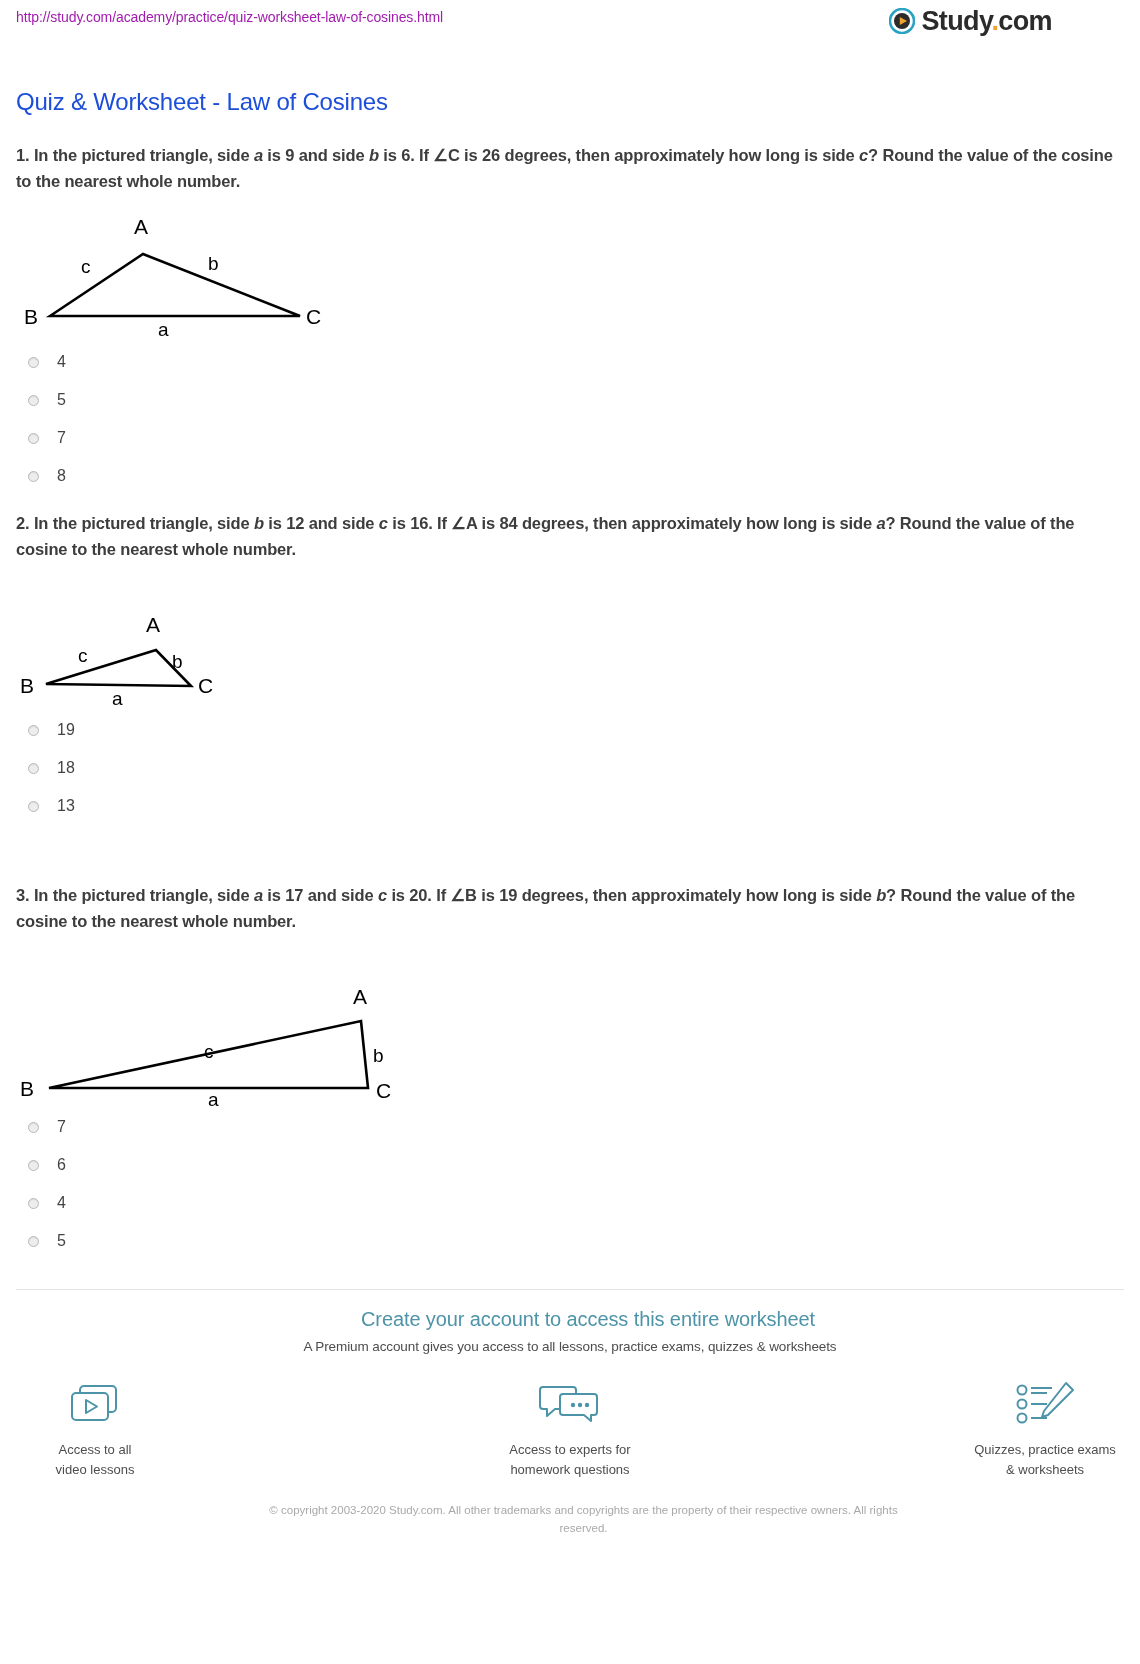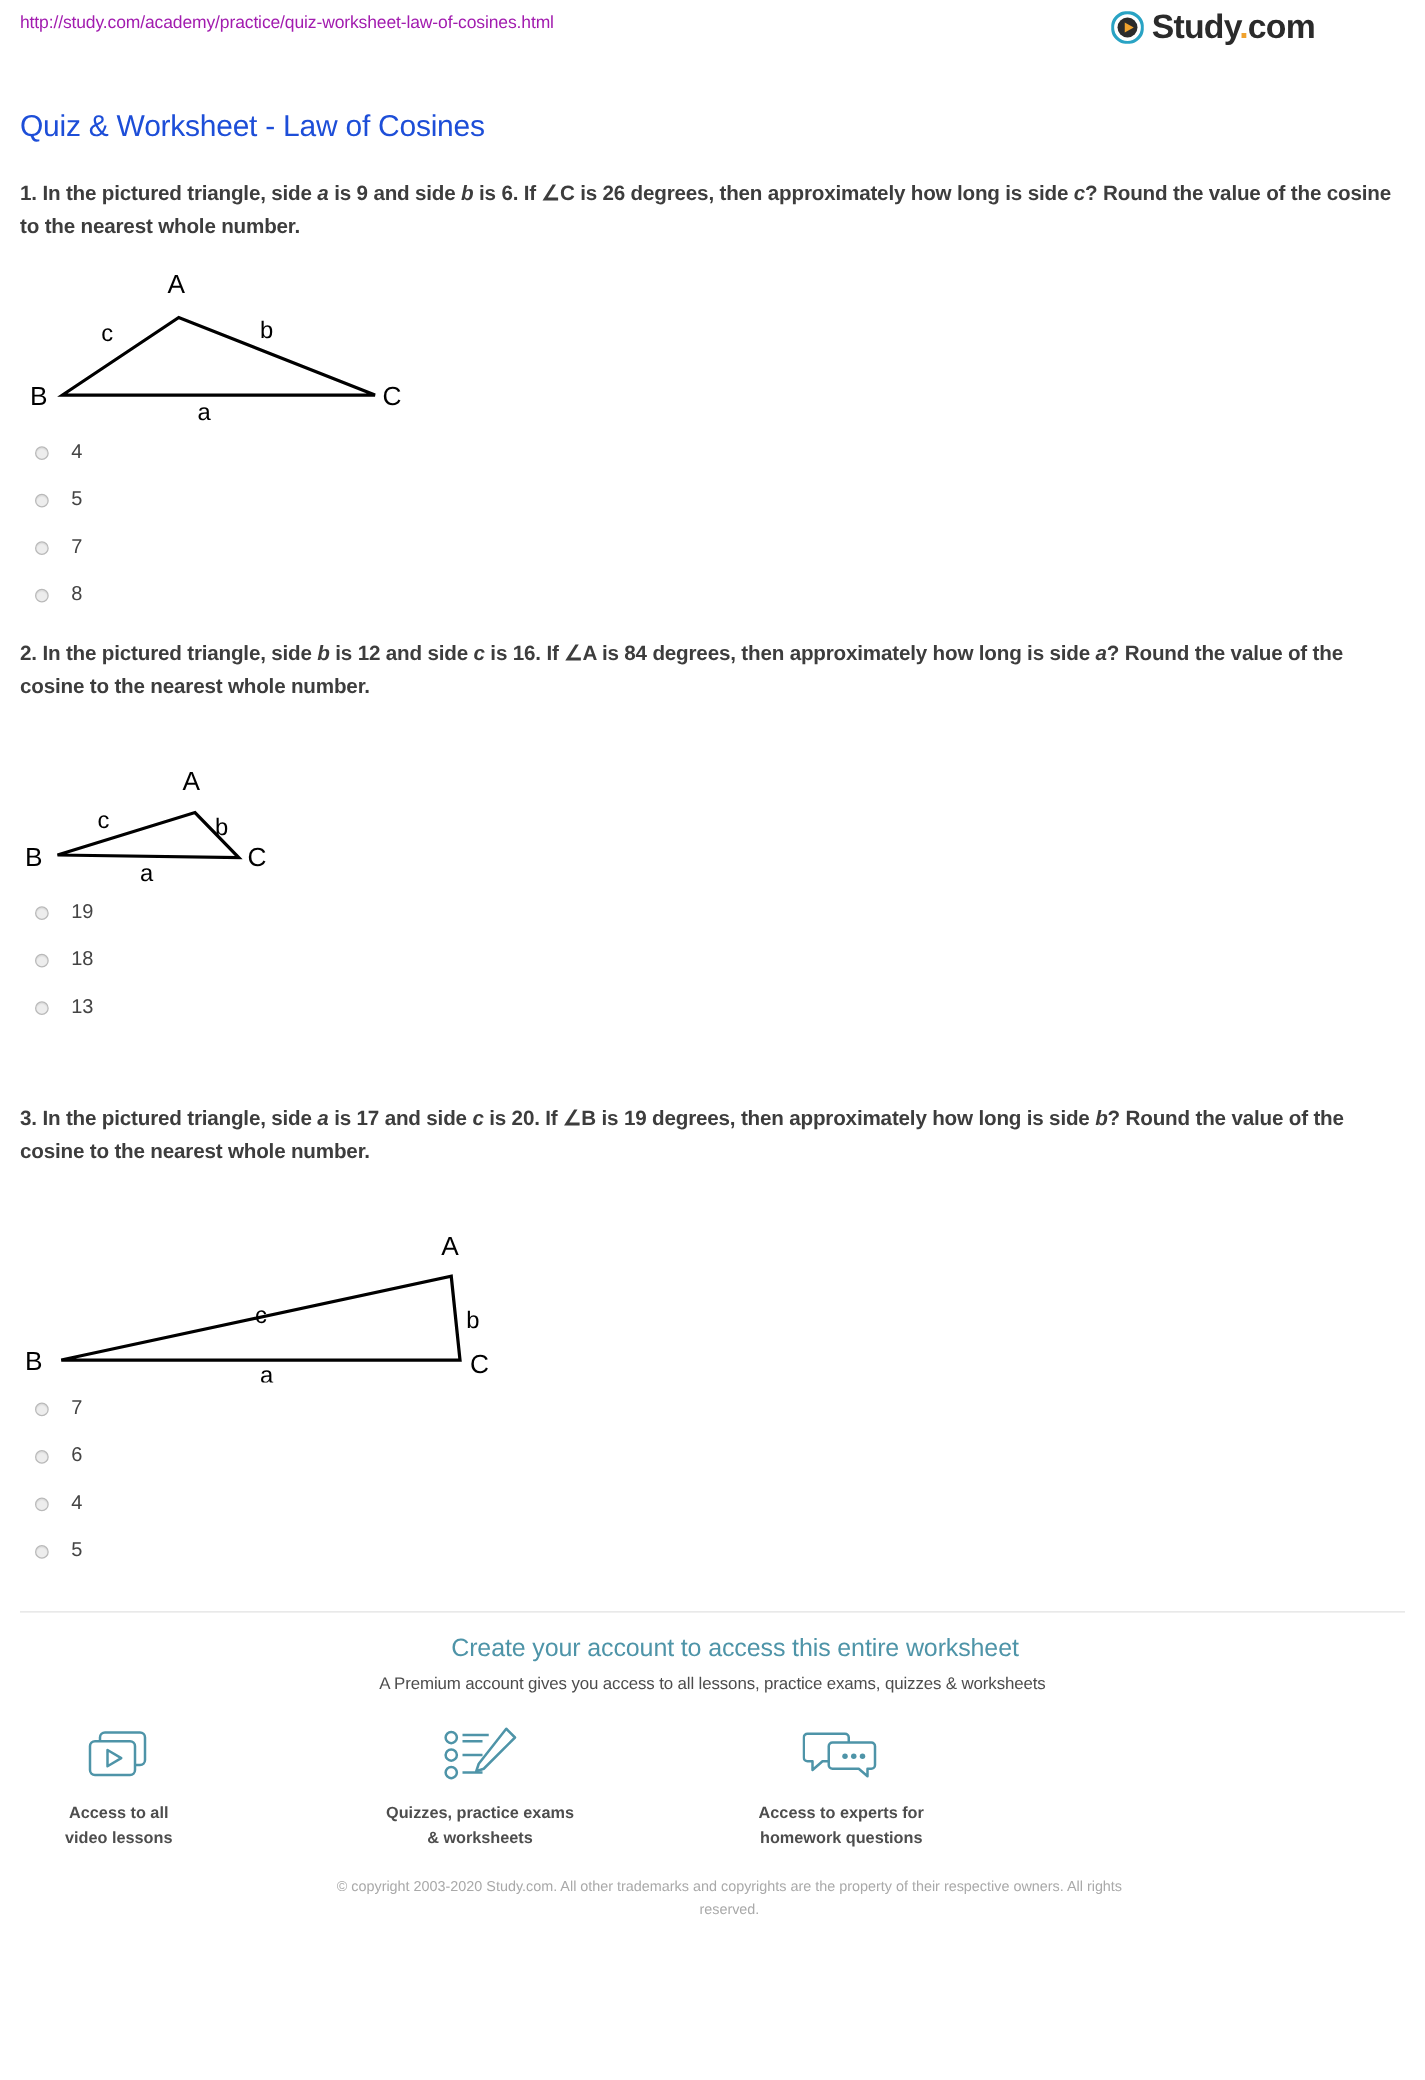--- a/index.html
+++ b/index.html
@@ -22,21 +22,21 @@
     left: 16px; top: 9px;
     font-size: 14px;
     color: #a21caf;
     letter-spacing: -0.1px;
     white-space: nowrap;
   }
   .brand {
     position: absolute;
     right: 88px; top: 8px;
     display: flex;
-    align-items: flex-end;
+    align-items: flex-start;
     gap: 6px;
   }
   .brand-mark { width: 26px; height: 26px; display: block; }
   .brand-text {
     font-size: 27px;
     font-weight: 700;
     color: #2b2b2b;
     letter-spacing: -0.6px;
     line-height: 1;
     white-space: nowrap;
@@ -115,23 +115,22 @@
     margin-top: 8px;
     font-size: 13.5px;
     color: #4d4d4d;
     letter-spacing: -0.1px;
   }
   .features {
     position: absolute;
     left: 0; right: 0;
     top: 1378px;
     display: flex;
-    justify-content: flex-start;
-    gap: 99px;
-    font-weight: bold;
+    justify-content: space-between;
+    gap: 66px;
   }
   .feature {
     width: 190px;
     text-align: center;
   }
   .feature-icon {
     height: 52px;
     display: flex;
     align-items: center;
     justify-content: center;
@@ -295,20 +294,36 @@
     <div class="feature-icon">
       <svg width="56" height="46" viewBox="0 0 56 46">
         <rect x="13" y="5" width="36" height="26" rx="4" fill="none" stroke="#4e94a8" stroke-width="2"></rect>
         <rect x="5" y="12" width="36" height="27" rx="4" fill="#ffffff" stroke="#4e94a8" stroke-width="2"></rect>
         <polygon points="19,19 30,25.5 19,32" fill="none" stroke="#4e94a8" stroke-width="2" stroke-linejoin="round"></polygon>
       </svg>
     </div>
     <div class="feature-label">
       <span>Access to all</span><br>
       <span>video lessons</span>
+    </div>
+  </div>
+
+  <div class="feature">
+    <div class="feature-icon">
+      <svg width="62" height="46" viewBox="0 0 62 46">
+        <path d="M4,6 h30 a3,3 0 0 1 3,3 v16 a3,3 0 0 1 -3,3 h-18 l-8,7 v-7 h-4 a3,3 0 0 1 -3,-3 v-16 a3,3 0 0 1 3,-3 z" fill="none" stroke="#4e94a8" stroke-width="2" stroke-linejoin="round"></path>
+        <path d="M24,13 h31 a3,3 0 0 1 3,3 v15 a3,3 0 0 1 -3,3 h-3 v6 l-7,-6 h-21 a3,3 0 0 1 -3,-3 v-15 a3,3 0 0 1 3,-3 z" fill="#ffffff" stroke="#4e94a8" stroke-width="2" stroke-linejoin="round"></path>
+        <circle cx="34" cy="24" r="2.2" fill="#4e94a8"></circle>
+        <circle cx="41" cy="24" r="2.2" fill="#4e94a8"></circle>
+        <circle cx="48" cy="24" r="2.2" fill="#4e94a8"></circle>
+      </svg>
+    </div>
+    <div class="feature-label">
+      <span>Access to experts for</span><br>
+      <span>homework questions</span>
     </div>
   </div>
 
   <div class="feature">
     <div class="feature-icon">
       <svg width="62" height="46" viewBox="0 0 62 46">
         <circle cx="8" cy="9" r="4.5" fill="none" stroke="#4e94a8" stroke-width="2"></circle>
         <circle cx="8" cy="23" r="4.5" fill="none" stroke="#4e94a8" stroke-width="2"></circle>
         <circle cx="8" cy="37" r="4.5" fill="none" stroke="#4e94a8" stroke-width="2"></circle>
         <line x1="17" y1="7" x2="38" y2="7" stroke="#4e94a8" stroke-width="2"></line>
@@ -316,34 +331,18 @@
         <line x1="17" y1="23" x2="33" y2="23" stroke="#4e94a8" stroke-width="2"></line>
         <line x1="17" y1="37" x2="33" y2="37" stroke="#4e94a8" stroke-width="2"></line>
         <path d="M52,2 L59,9 L34,34 L28,36 L30,30 Z" fill="none" stroke="#4e94a8" stroke-width="2" stroke-linejoin="round"></path>
       </svg>
     </div>
     <div class="feature-label">
       <span>Quizzes, practice exams</span><br>
       <span>&amp; worksheets</span>
     </div>
   </div>
-
-  <div class="feature">
-    <div class="feature-icon">
-      <svg width="62" height="46" viewBox="0 0 62 46">
-        <path d="M4,6 h30 a3,3 0 0 1 3,3 v16 a3,3 0 0 1 -3,3 h-18 l-8,7 v-7 h-4 a3,3 0 0 1 -3,-3 v-16 a3,3 0 0 1 3,-3 z" fill="none" stroke="#4e94a8" stroke-width="2" stroke-linejoin="round"></path>
-        <path d="M24,13 h31 a3,3 0 0 1 3,3 v15 a3,3 0 0 1 -3,3 h-3 v6 l-7,-6 h-21 a3,3 0 0 1 -3,-3 v-15 a3,3 0 0 1 3,-3 z" fill="#ffffff" stroke="#4e94a8" stroke-width="2" stroke-linejoin="round"></path>
-        <circle cx="34" cy="24" r="2.2" fill="#4e94a8"></circle>
-        <circle cx="41" cy="24" r="2.2" fill="#4e94a8"></circle>
-        <circle cx="48" cy="24" r="2.2" fill="#4e94a8"></circle>
-      </svg>
-    </div>
-    <div class="feature-label">
-      <span>Access to experts for</span><br>
-      <span>homework questions</span>
-    </div>
-  </div>
 </div>
 
 <div class="copyright">
   <span class="line">© copyright 2003-2020 Study.com. All other trademarks and copyrights are the property of their respective owners. All rights</span>
   <span class="line">reserved.</span>
 </div>
 
 </body></html>

